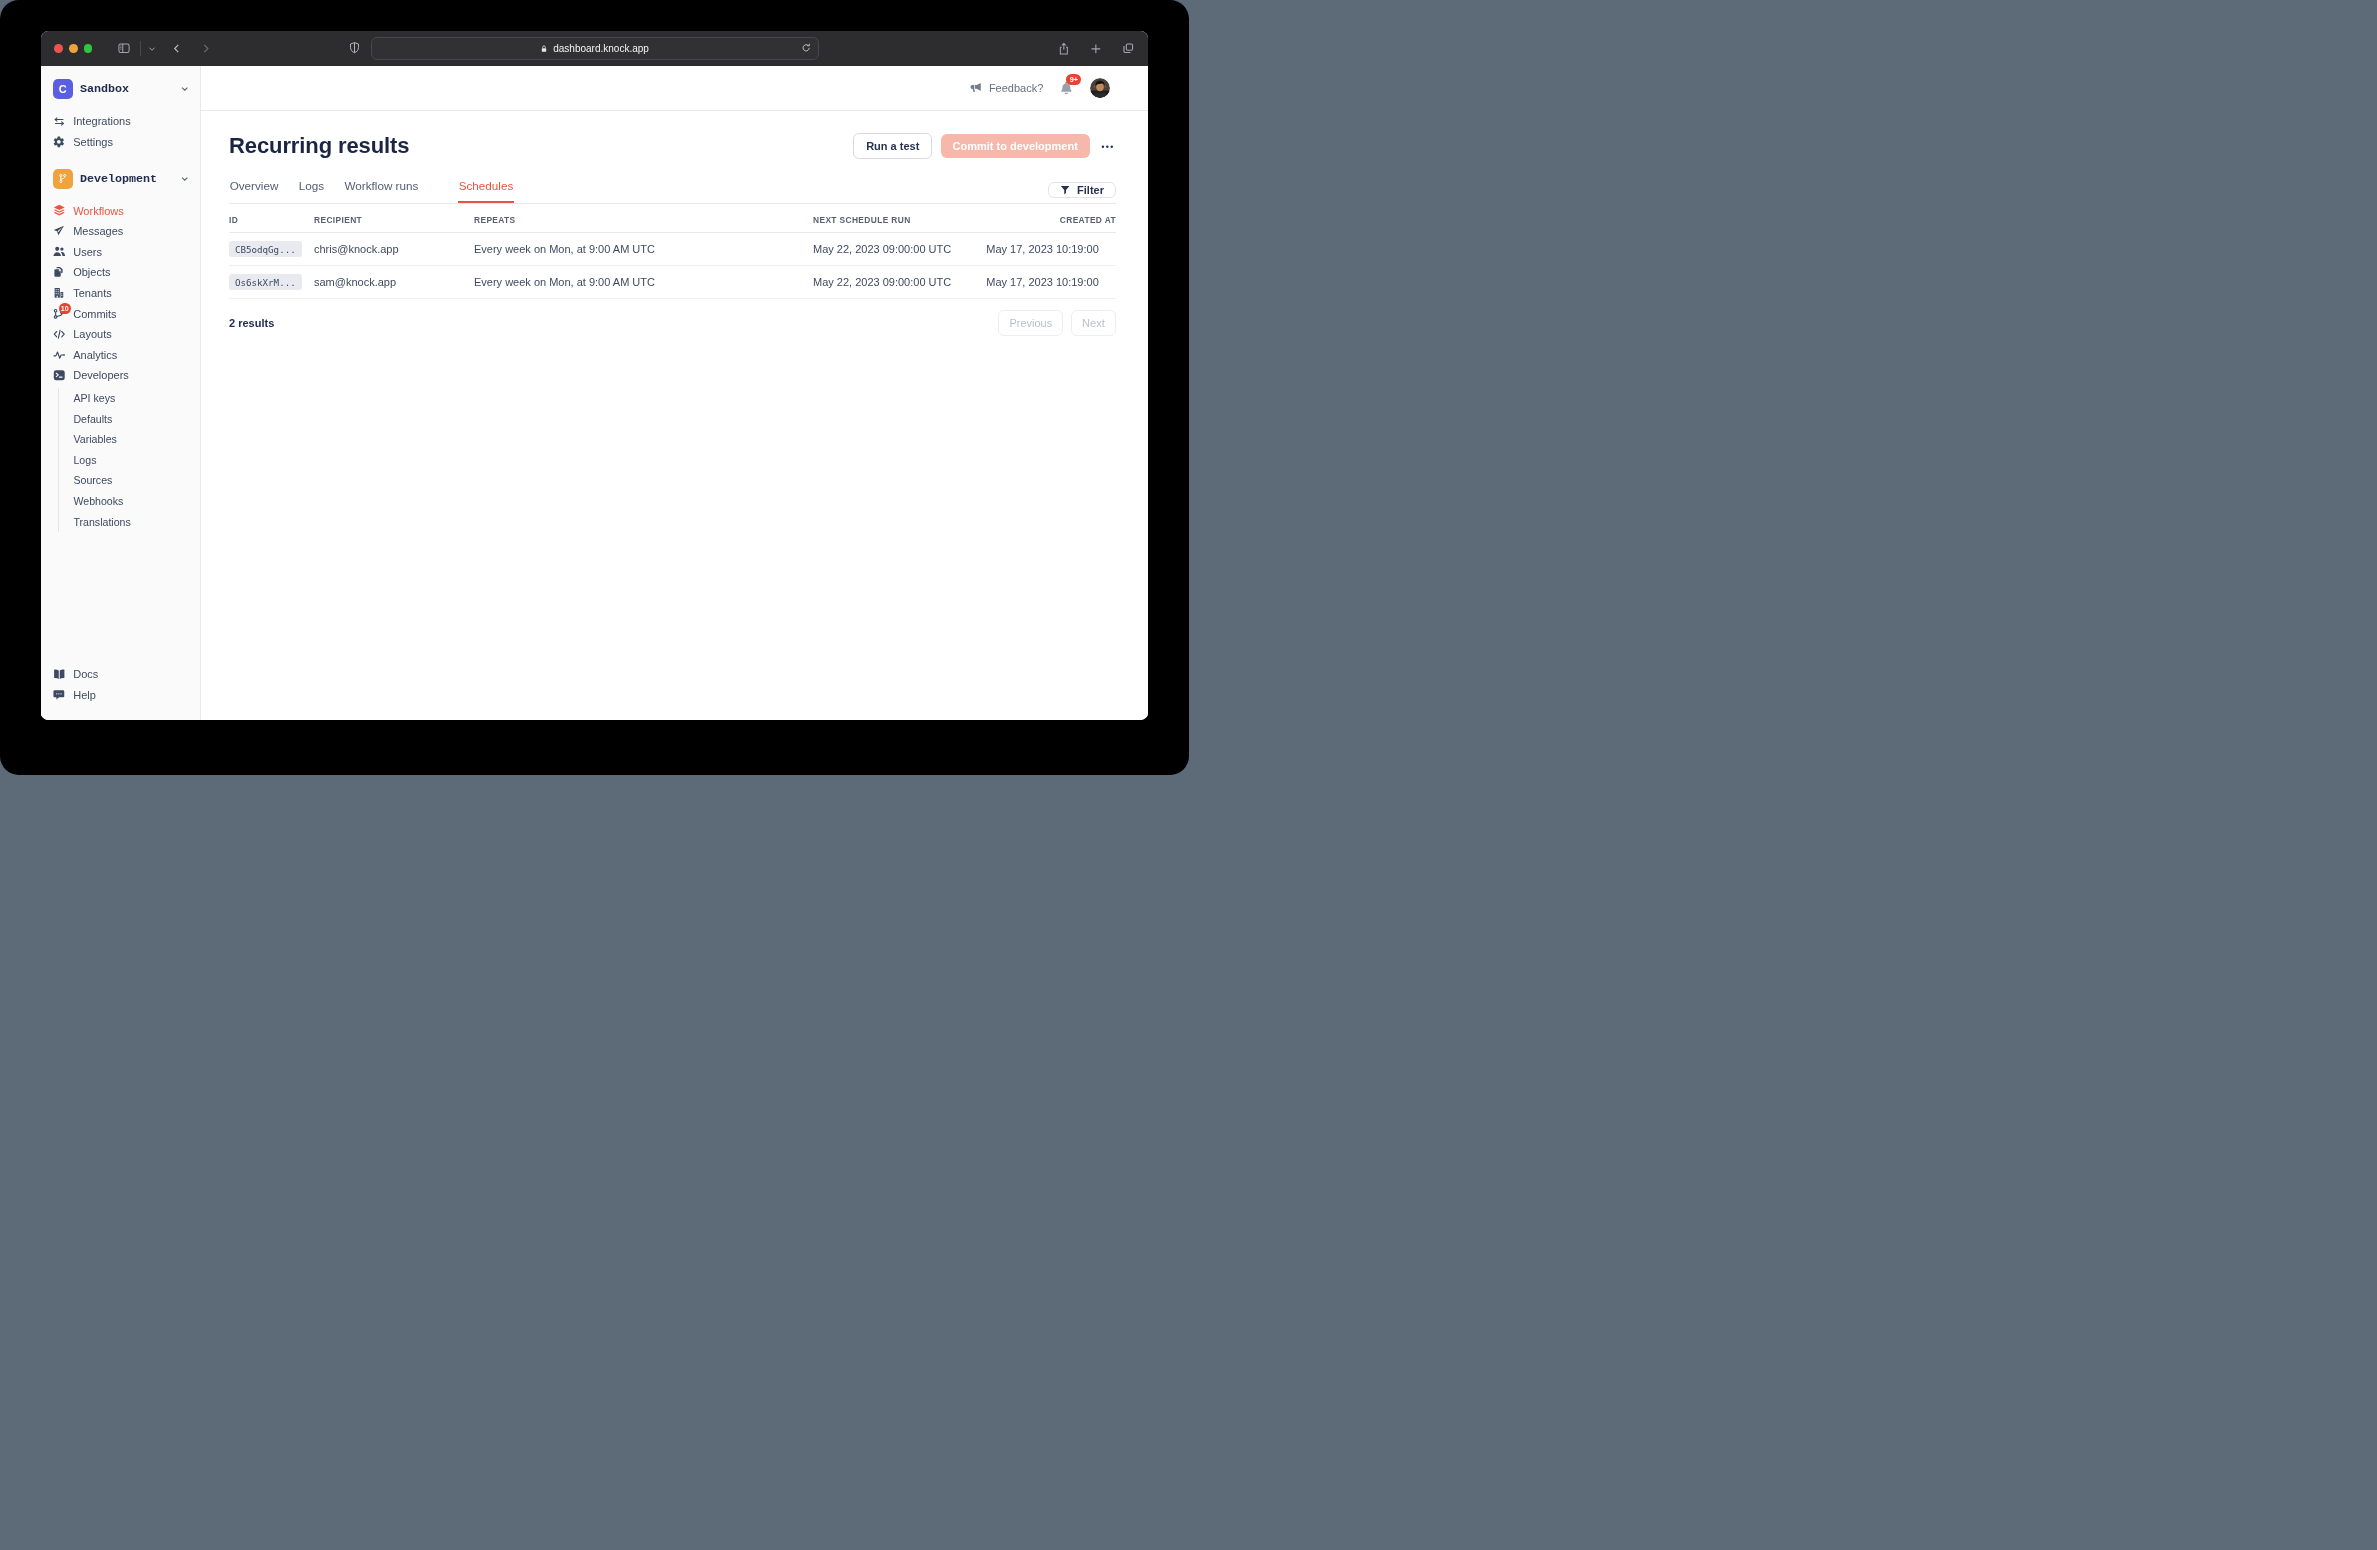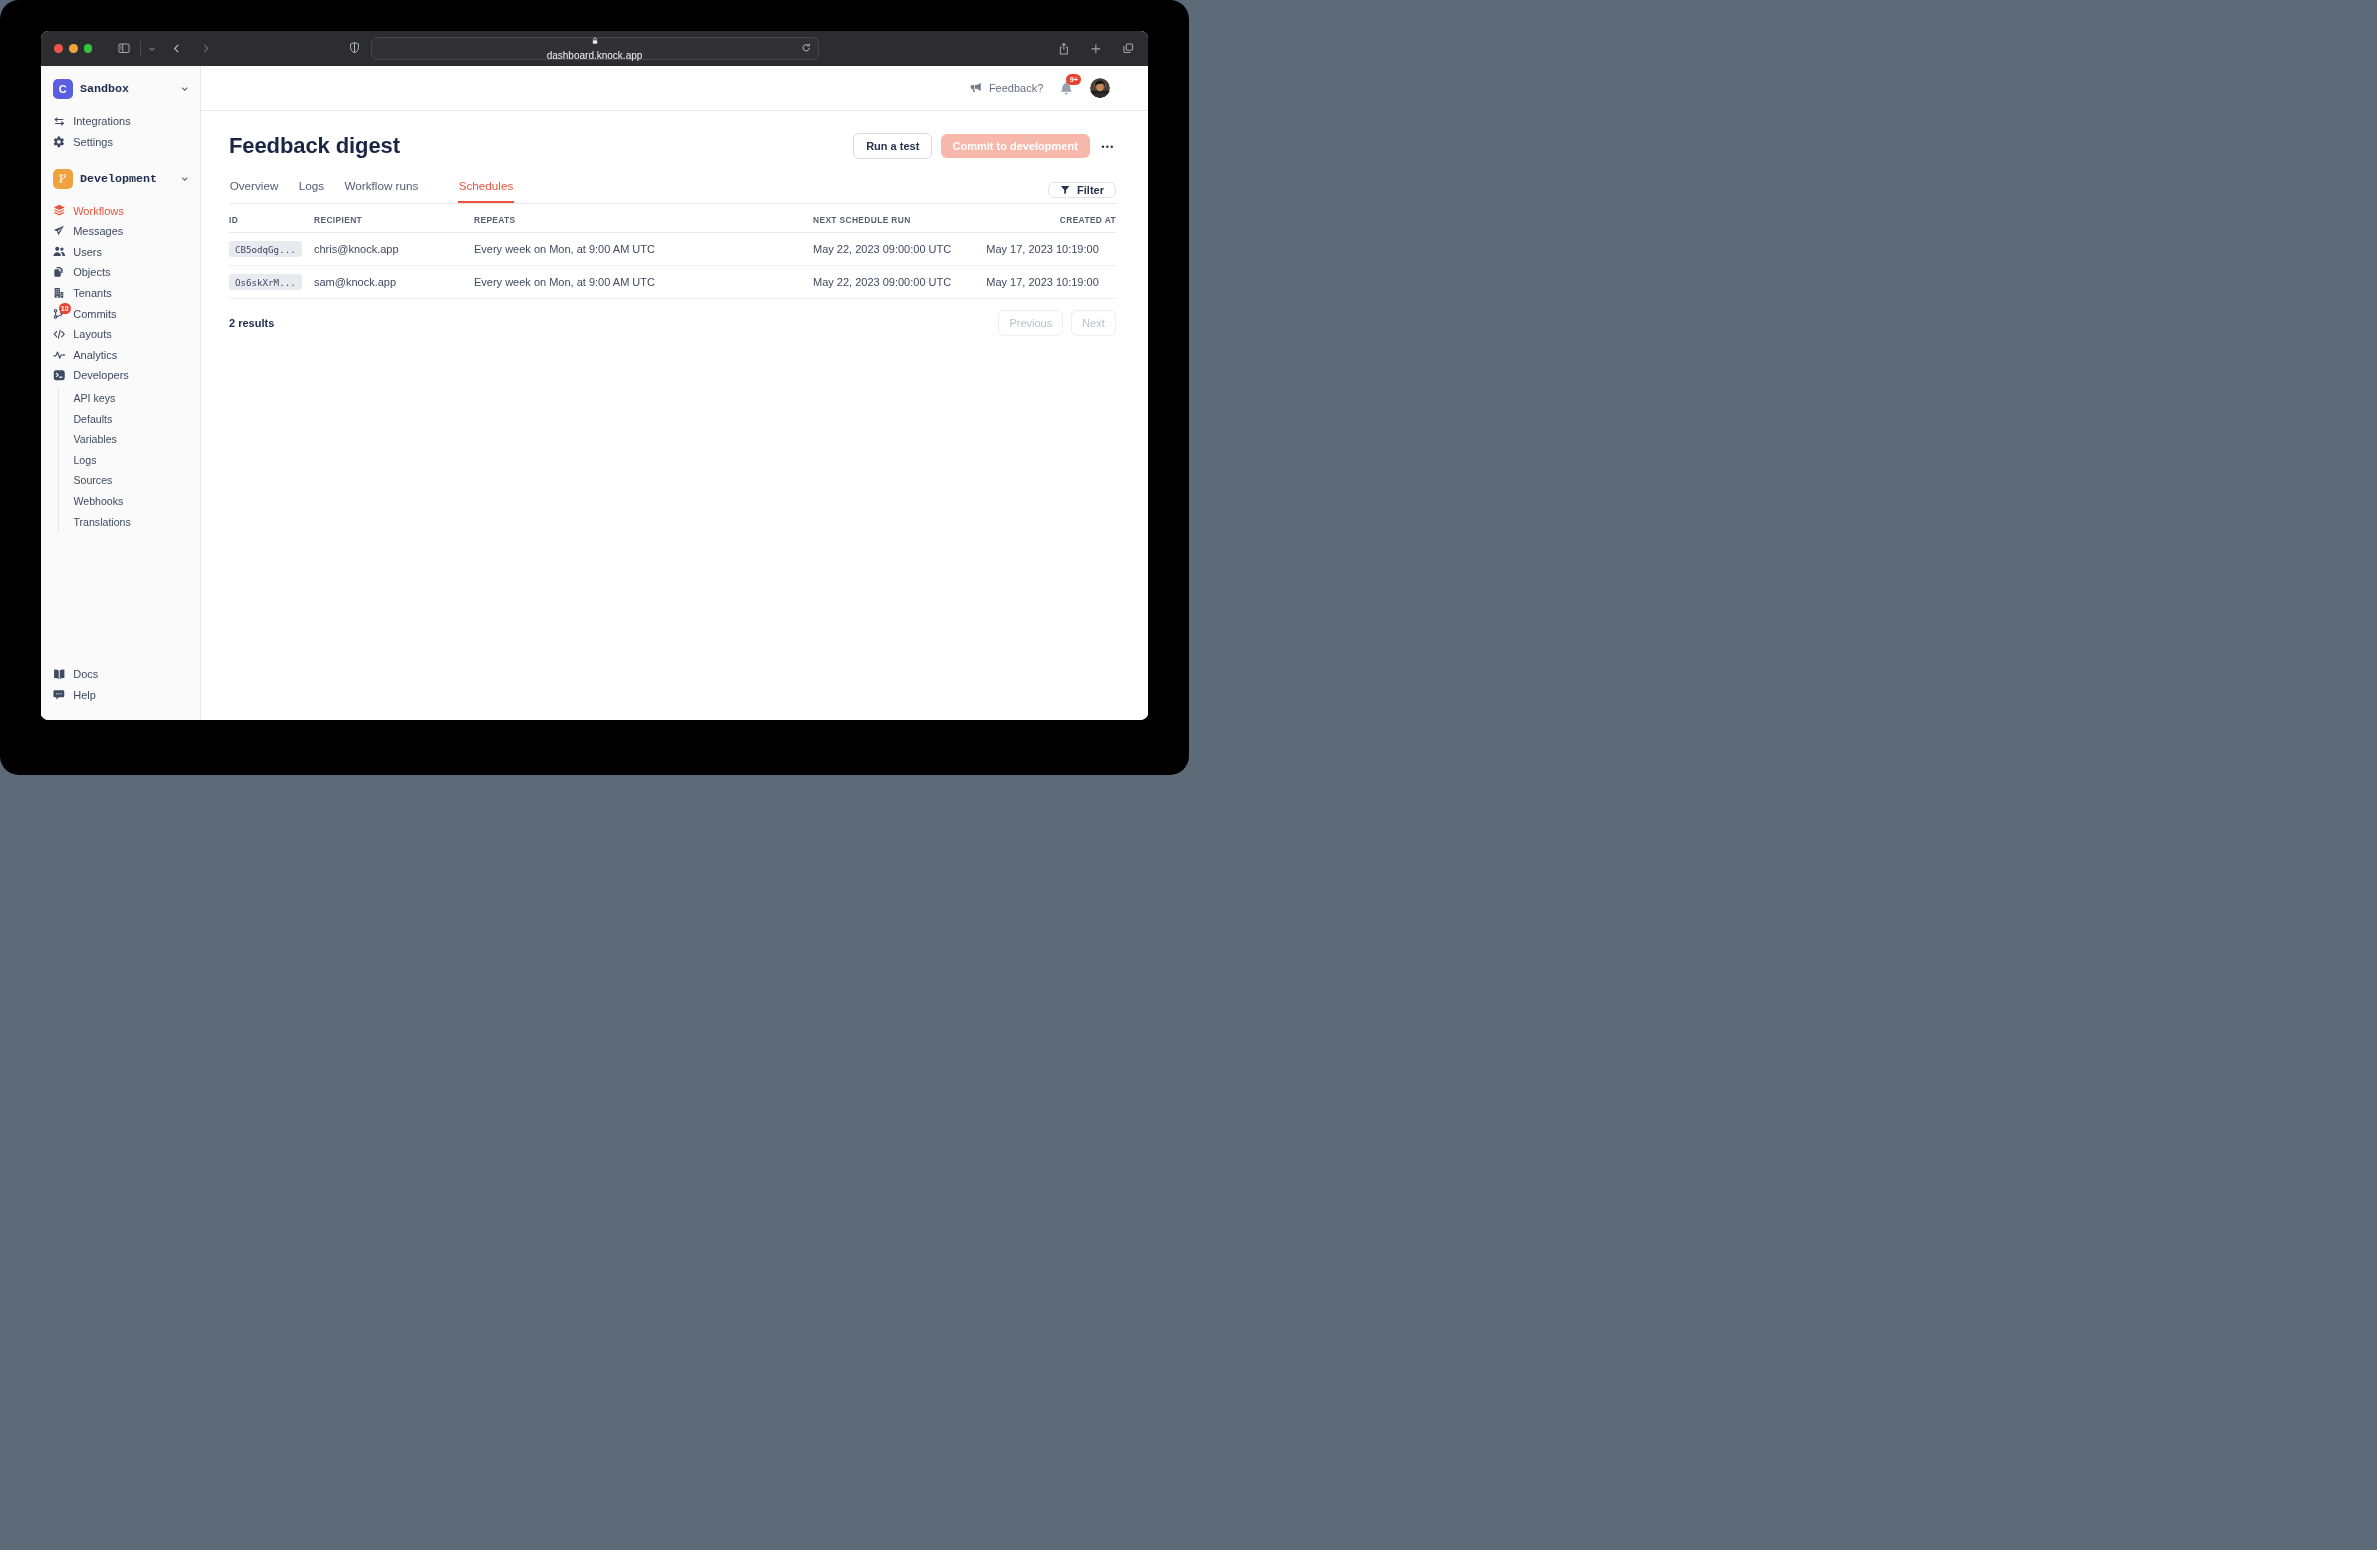--- a/index.html
+++ b/index.html
@@ -24,21 +24,21 @@
     height:35px; flex:0 0 auto; background:#2d2d2f;
     display:flex; align-items:center; padding:0 13.2px; position:relative;
   }
   .tl { width:8.8px; height:8.8px; border-radius:50%; margin-right:5.9px; }
   .tb-ico { display:flex; align-items:center; justify-content:center; color:#a4a4ab; }
   .vdiv { width:0.7px; height:14.7px; background:#48484c; margin:0 7.3px 0 8.8px; }
   .urlbar {
     position:absolute; left:50%; top:5.9px; transform:translateX(-50%);
     width:448px; height:23px; background:#313133; border:0.7px solid #48484c;
     border-radius:5.9px; display:flex; align-items:center; justify-content:center;
-    gap:5.1px; color:#f3f3f5; font-size:10px;flex-direction:column;
+    gap:5.1px; color:#f3f3f5; font-size:10px;
   }
   .urlbar .reload { position:absolute; right:6.6px; top:4.4px; color:#cfcfd4; }
   .shield { position:absolute; right:calc(50% + 235px); top:9.5px; color:#b4b8bf; }
   .tb-right { margin-left:auto; display:flex; align-items:center; gap:20.6px; color:#a7a7ad; }
 
   
   .content { flex:1; display:flex; min-height:0; background:#fff; }
 
   
   .sidebar {
@@ -450,21 +450,21 @@
               <path d="M7.2 10.5C7 5.8 10 3.6 13.5 3.6s6.5 2.2 6.3 6.9c-1.2-2.4-2.4-3.3-3.3-3.1-2.3.5-6.5.3-9.3 3.1z" fill="#17130f"></path>
               <path d="M6.8 9c-1.6.8-1.8 3.8 0 4.6zM20.2 9c1.6.8 1.8 3.8 0 4.6z" fill="#b84a2e"></path>
               <path d="M8 19.5c1.6 1.4 9.4 1.4 11 0l3 2.5v5H5v-5z" fill="#2b2b2d"></path>
             </g>
           </svg>
         </div>
       </div>
 
       <div class="page">
         <div class="page-header">
-          <h1 class="page-title">Feedback digest</h1>
+          <h1 class="page-title">Recurring results</h1>
           <div class="actions">
             <button class="btn btn-secondary">Run a test</button>
             <button class="btn btn-commit">Commit to development</button>
             <button class="btn-more">
               <svg width="14.7" height="14.7" viewBox="0 0 20 20" fill="#27324f">
                   <circle cx="4" cy="10.5" r="1.7"></circle>
                   <circle cx="10" cy="10.5" r="1.7"></circle>
                   <circle cx="16" cy="10.5" r="1.7"></circle>
                 </svg>
             </button>

